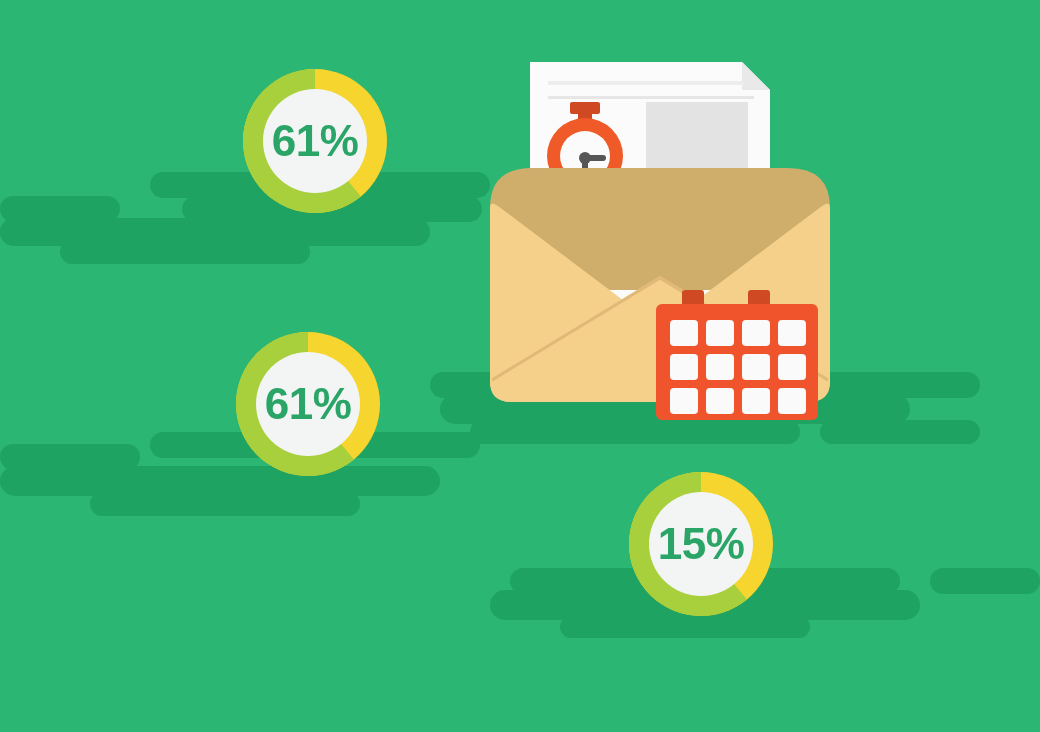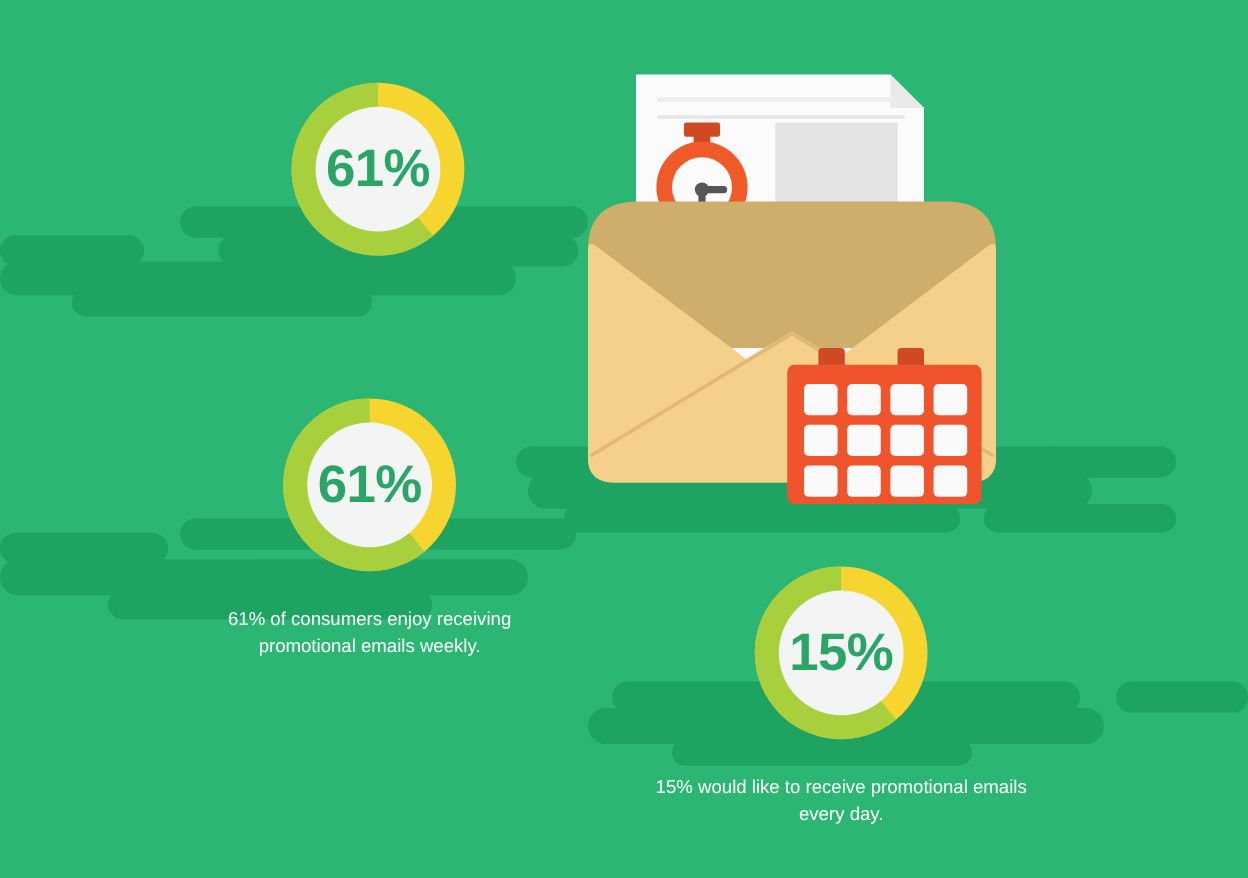--- a/index.html
+++ b/index.html
@@ -131,33 +131,31 @@
 
   <div class="stat" id="stat-2">
     <div class="donut-wrap" style="width:172px;height:172px;">
       <svg class="donut-svg" width="172" height="172" viewBox="0 0 172 172">
         <circle cx="86" cy="86" r="72" fill="#f6d52e"></circle>
         <path d="M 86 86 L 86 14 A 72 72 0 1 0 131.89 141.48 Z" fill="#a8cf3c"></path>
         <circle cx="86" cy="86" r="52" fill="#f2f5f3"></circle>
       </svg>
       <div class="donut-value">61%</div>
     </div>
-    <div class="stat-caption">61% of consumers enjoy receiving promotional emails weekly.</div>
   </div>
 
   <div class="stat" id="stat-3">
     <div class="donut-wrap" style="width:172px;height:172px;">
       <svg class="donut-svg" width="172" height="172" viewBox="0 0 172 172">
         <circle cx="86" cy="86" r="72" fill="#f6d52e"></circle>
         <path d="M 86 86 L 86 14 A 72 72 0 1 0 131.89 141.48 Z" fill="#a8cf3c"></path>
         <circle cx="86" cy="86" r="52" fill="#f2f5f3"></circle>
       </svg>
       <div class="donut-value">15%</div>
     </div>
-    <div class="stat-caption">15% would like to receive promotional emails every day.</div>
   </div>
 
   <div id="envelope-illustration">
     <svg width="380" height="380" viewBox="0 0 380 380">
 
       <g>
         <path d="M 60 22 L 272 22 L 300 50 L 300 265 L 60 265 Z" fill="#fbfbfb"></path>
         <path d="M 272 22 L 300 50 L 272 50 Z" fill="#e9e9e9"></path>
         <rect x="78" y="41" width="196" height="4" fill="#ededed"></rect>
         <rect x="78" y="56" width="206" height="3" fill="#e6e6e6"></rect>

